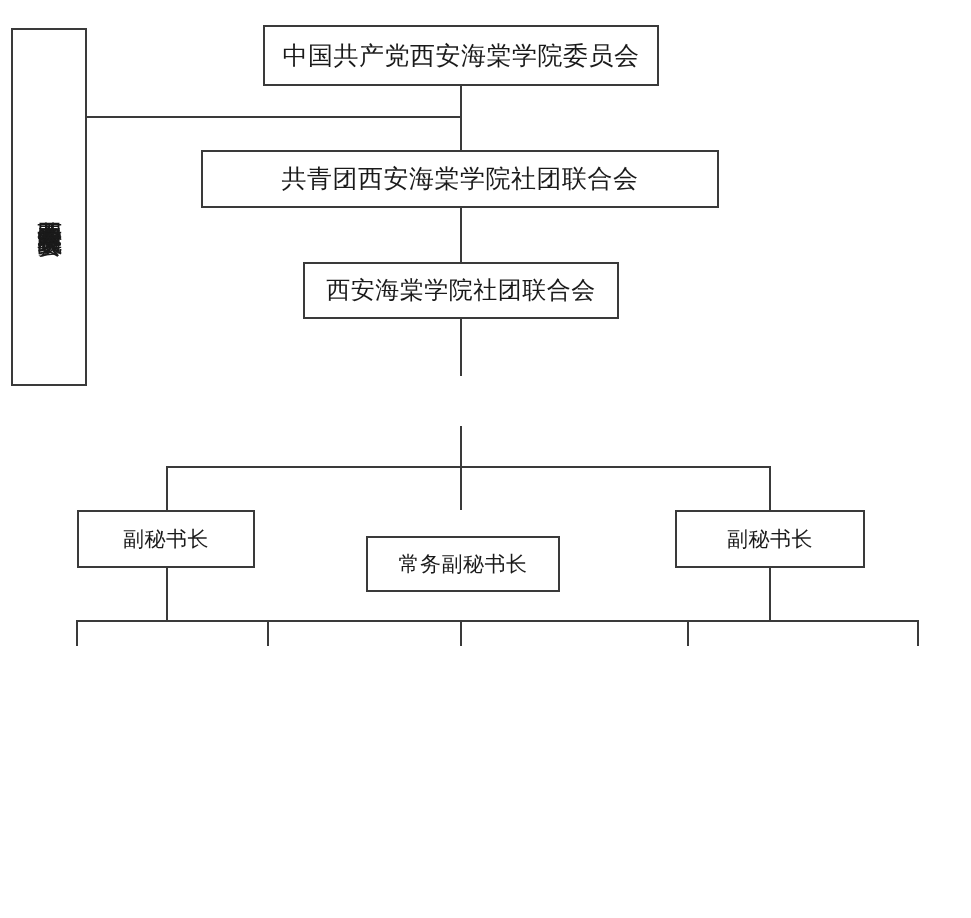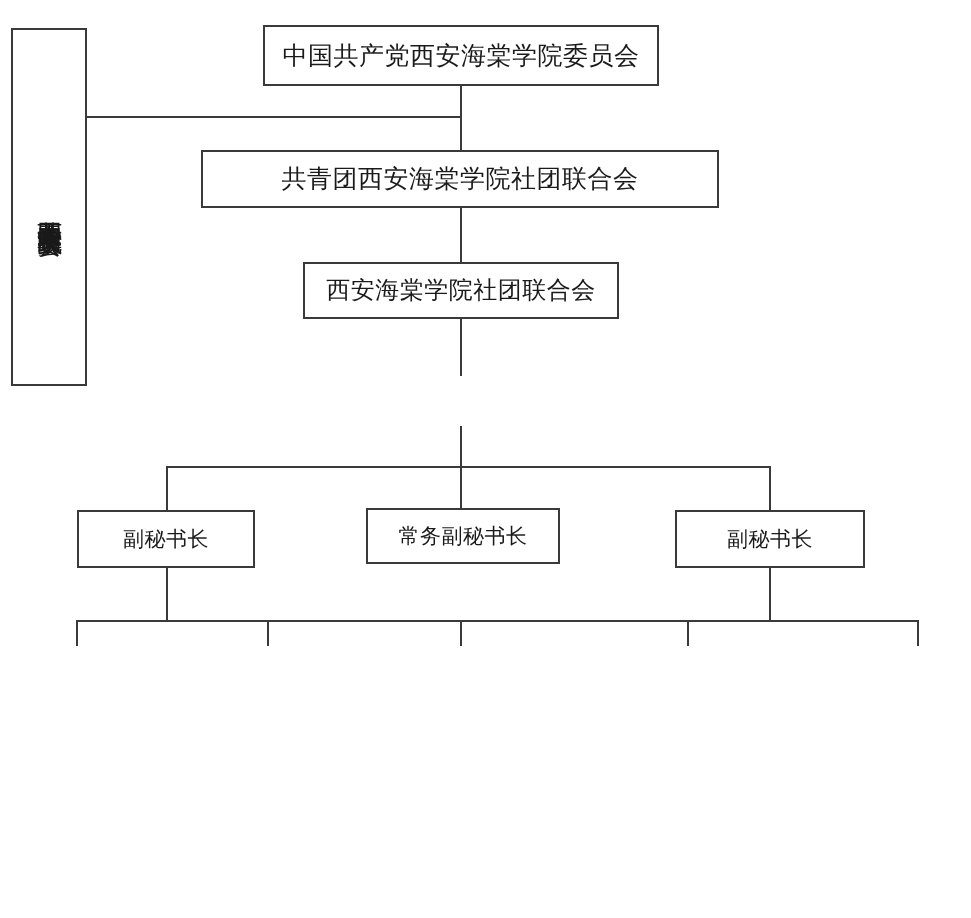--- a/index.html
+++ b/index.html
@@ -116,21 +116,21 @@
 
   <div class="node t-l2" style="left:201px; top:150px; width:518px; height:58px;">
     <span class="node-label">共青团西安海棠学院社团联合会</span>
   </div>
 
 
   <div class="node t-l5" style="left:77px; top:510px; width:178px; height:58px;">
     <span class="node-label">副秘书长</span>
   </div>
 
-  <div class="node t-l5" style="left:366px; top:508px; width:194px; height:56px;">
+  <div class="node t-l5" style="left:366px; top:536px; width:194px; height:56px;">
     <span class="node-label">常务副秘书长</span>
   </div>
 
   <div class="node t-l5" style="left:675px; top:510px; width:190px; height:58px;">
     <span class="node-label">副秘书长</span>
   </div>
 
   <div class="node dept" style="left:38px; top:676px; width:77px; height:145px;">
     <span class="node-label">办公室</span>
   </div>

